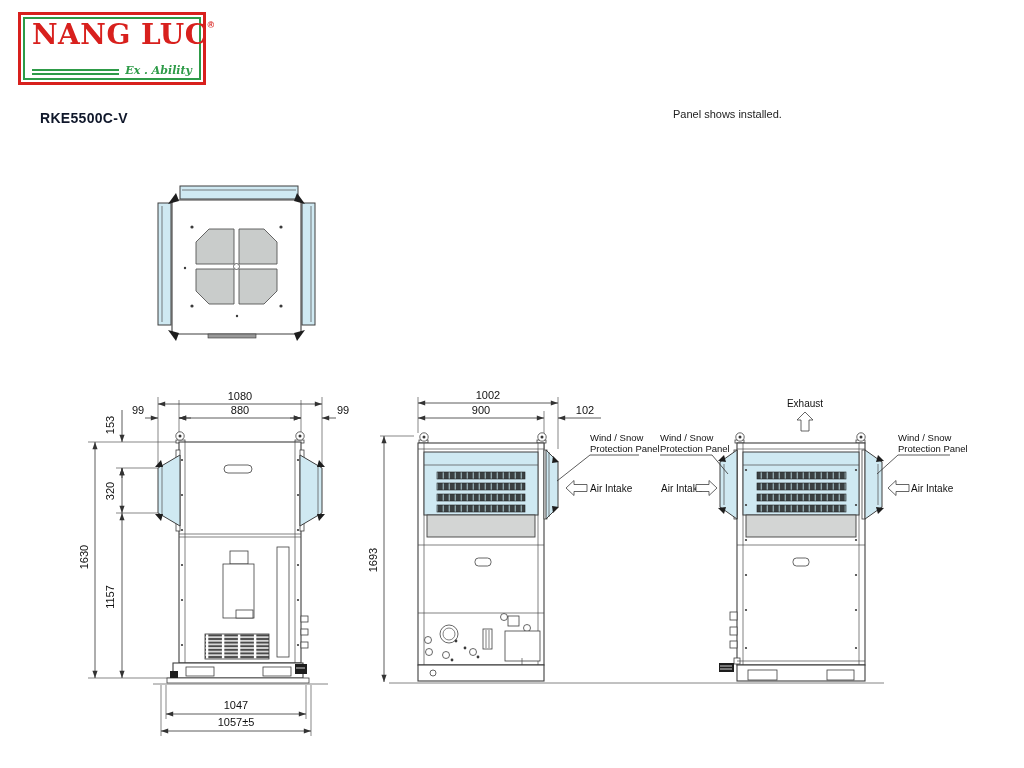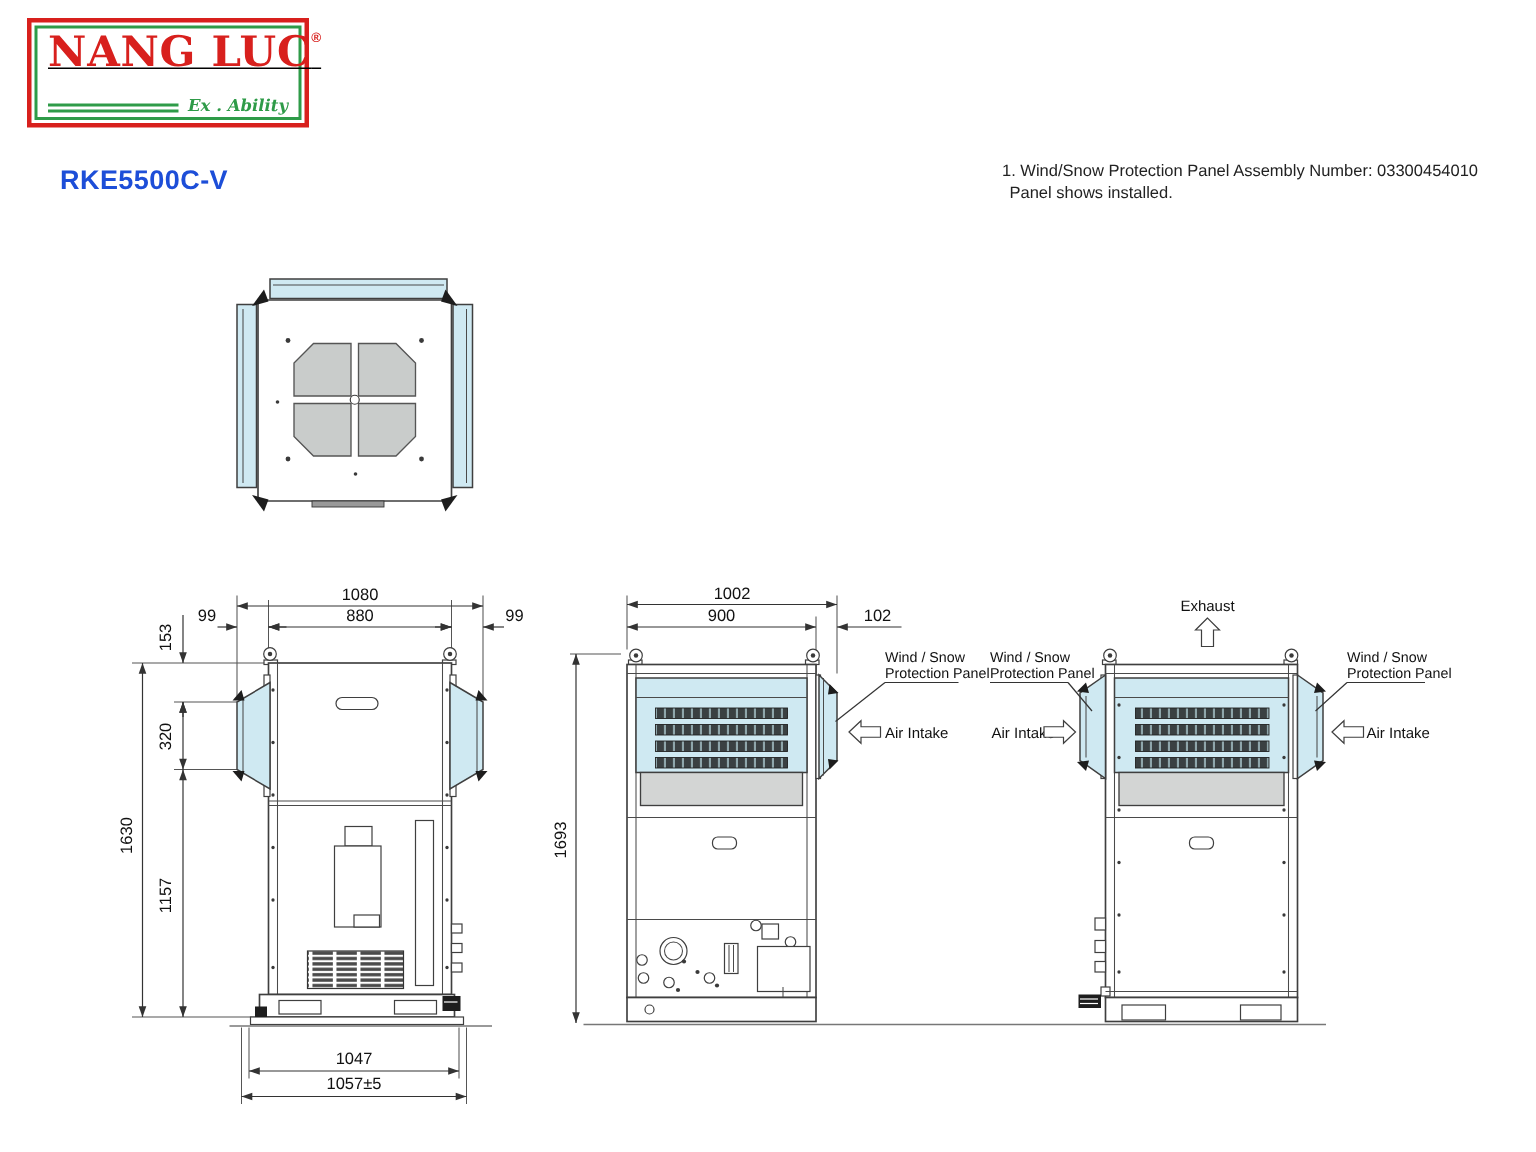--- a/index.html
+++ b/index.html
@@ -2,31 +2,31 @@
 <html><head>
 <meta charset="utf-8">
 <style>
   html,body{margin:0;padding:0;background:#fff;}
   .page{position:relative;width:1024px;height:768px;background:#ffffff;overflow:hidden;
         font-family:"Liberation Sans",sans-serif;}
   
   .logo{position:absolute;left:18px;top:12px;width:188px;height:73px;border:3px solid #d8201d;
         background:#fff;box-sizing:border-box;padding:2px;}
   .logo-inner{border:2px solid #2e9b48;height:100%;box-sizing:border-box;padding:2px 7px 4px;
-        display:flex;flex-direction:column;justify-content:center;text-decoration:underline;}
+        display:flex;flex-direction:column;justify-content:center;}
   .logo-brandrow{white-space:nowrap;line-height:1;}
   .logo-brand{font-family:"DejaVu Serif",serif;font-weight:bold;color:#d8201d;font-size:28px;
         letter-spacing:.5px;}
   .logo-reg{color:#d8201d;font-size:9px;vertical-align:top;font-weight:bold;}
   .logo-rule{position:relative;margin-top:20px;height:11px;border-top:2px solid #2e9b48;}
   .logo-rule::before{content:"";position:absolute;left:0;right:0;top:2px;border-top:2px solid #2e9b48;}
   .logo-tag{position:absolute;right:0;top:-7px;background:#fff;padding-left:6px;color:#2e9b48;
         font-family:"DejaVu Serif",serif;font-style:italic;font-weight:bold;font-size:11px;}
   
-  .model{position:absolute;left:40px;top:110px;font-size:18px;font-weight:bold;color:#1d4ed8;
+  .model{position:absolute;left:40px;top:110px;font-size:14px;font-weight:bold;color:#0f172a;
         letter-spacing:.3px;}
   .notes{position:absolute;left:668px;top:107px;width:340px;font-size:11px;color:#222;line-height:1.4;}
   .notes .just{word-spacing:2px;}
   .notes .indent{margin-left:5px;}
   
   .drawing{position:absolute;left:0;top:0;}
   .lnthin{stroke:#4a4a4a;stroke-width:.7;fill:none;}
   .dim{stroke:#333;stroke-width:.8;fill:none;}
   .ext{stroke:#555;stroke-width:.7;fill:none;}
   .gnd{stroke:#777;stroke-width:.9;fill:none;}
@@ -53,21 +53,20 @@
       </div>
       <div class="logo-rule">
         <span class="logo-tag">Ex . Ability</span>
       </div>
     </div>
   </div>
 
   <div class="model">RKE5500C-V</div>
 
   <div class="notes">
-    <div>1. Wind/Snow Protection Panel Assembly Number: 03300454010</div>
     <div class="indent">Panel shows installed.</div>
   </div>
 
   <svg class="drawing" width="1024" height="768" viewBox="0 0 1024 768">
     <defs>
       <marker id="arr" viewBox="0 0 10 8" refX="9.5" refY="4" markerWidth="10" markerHeight="8" orient="auto-start-reverse">
         <path d="M0.5,0.8 L9.5,4 L0.5,7.2 Z" fill="#333"></path>
       </marker>
       <pattern id="louv" width="6" height="8" patternUnits="userSpaceOnUse">
         <rect width="6" height="8" fill="#3a4042"></rect>

